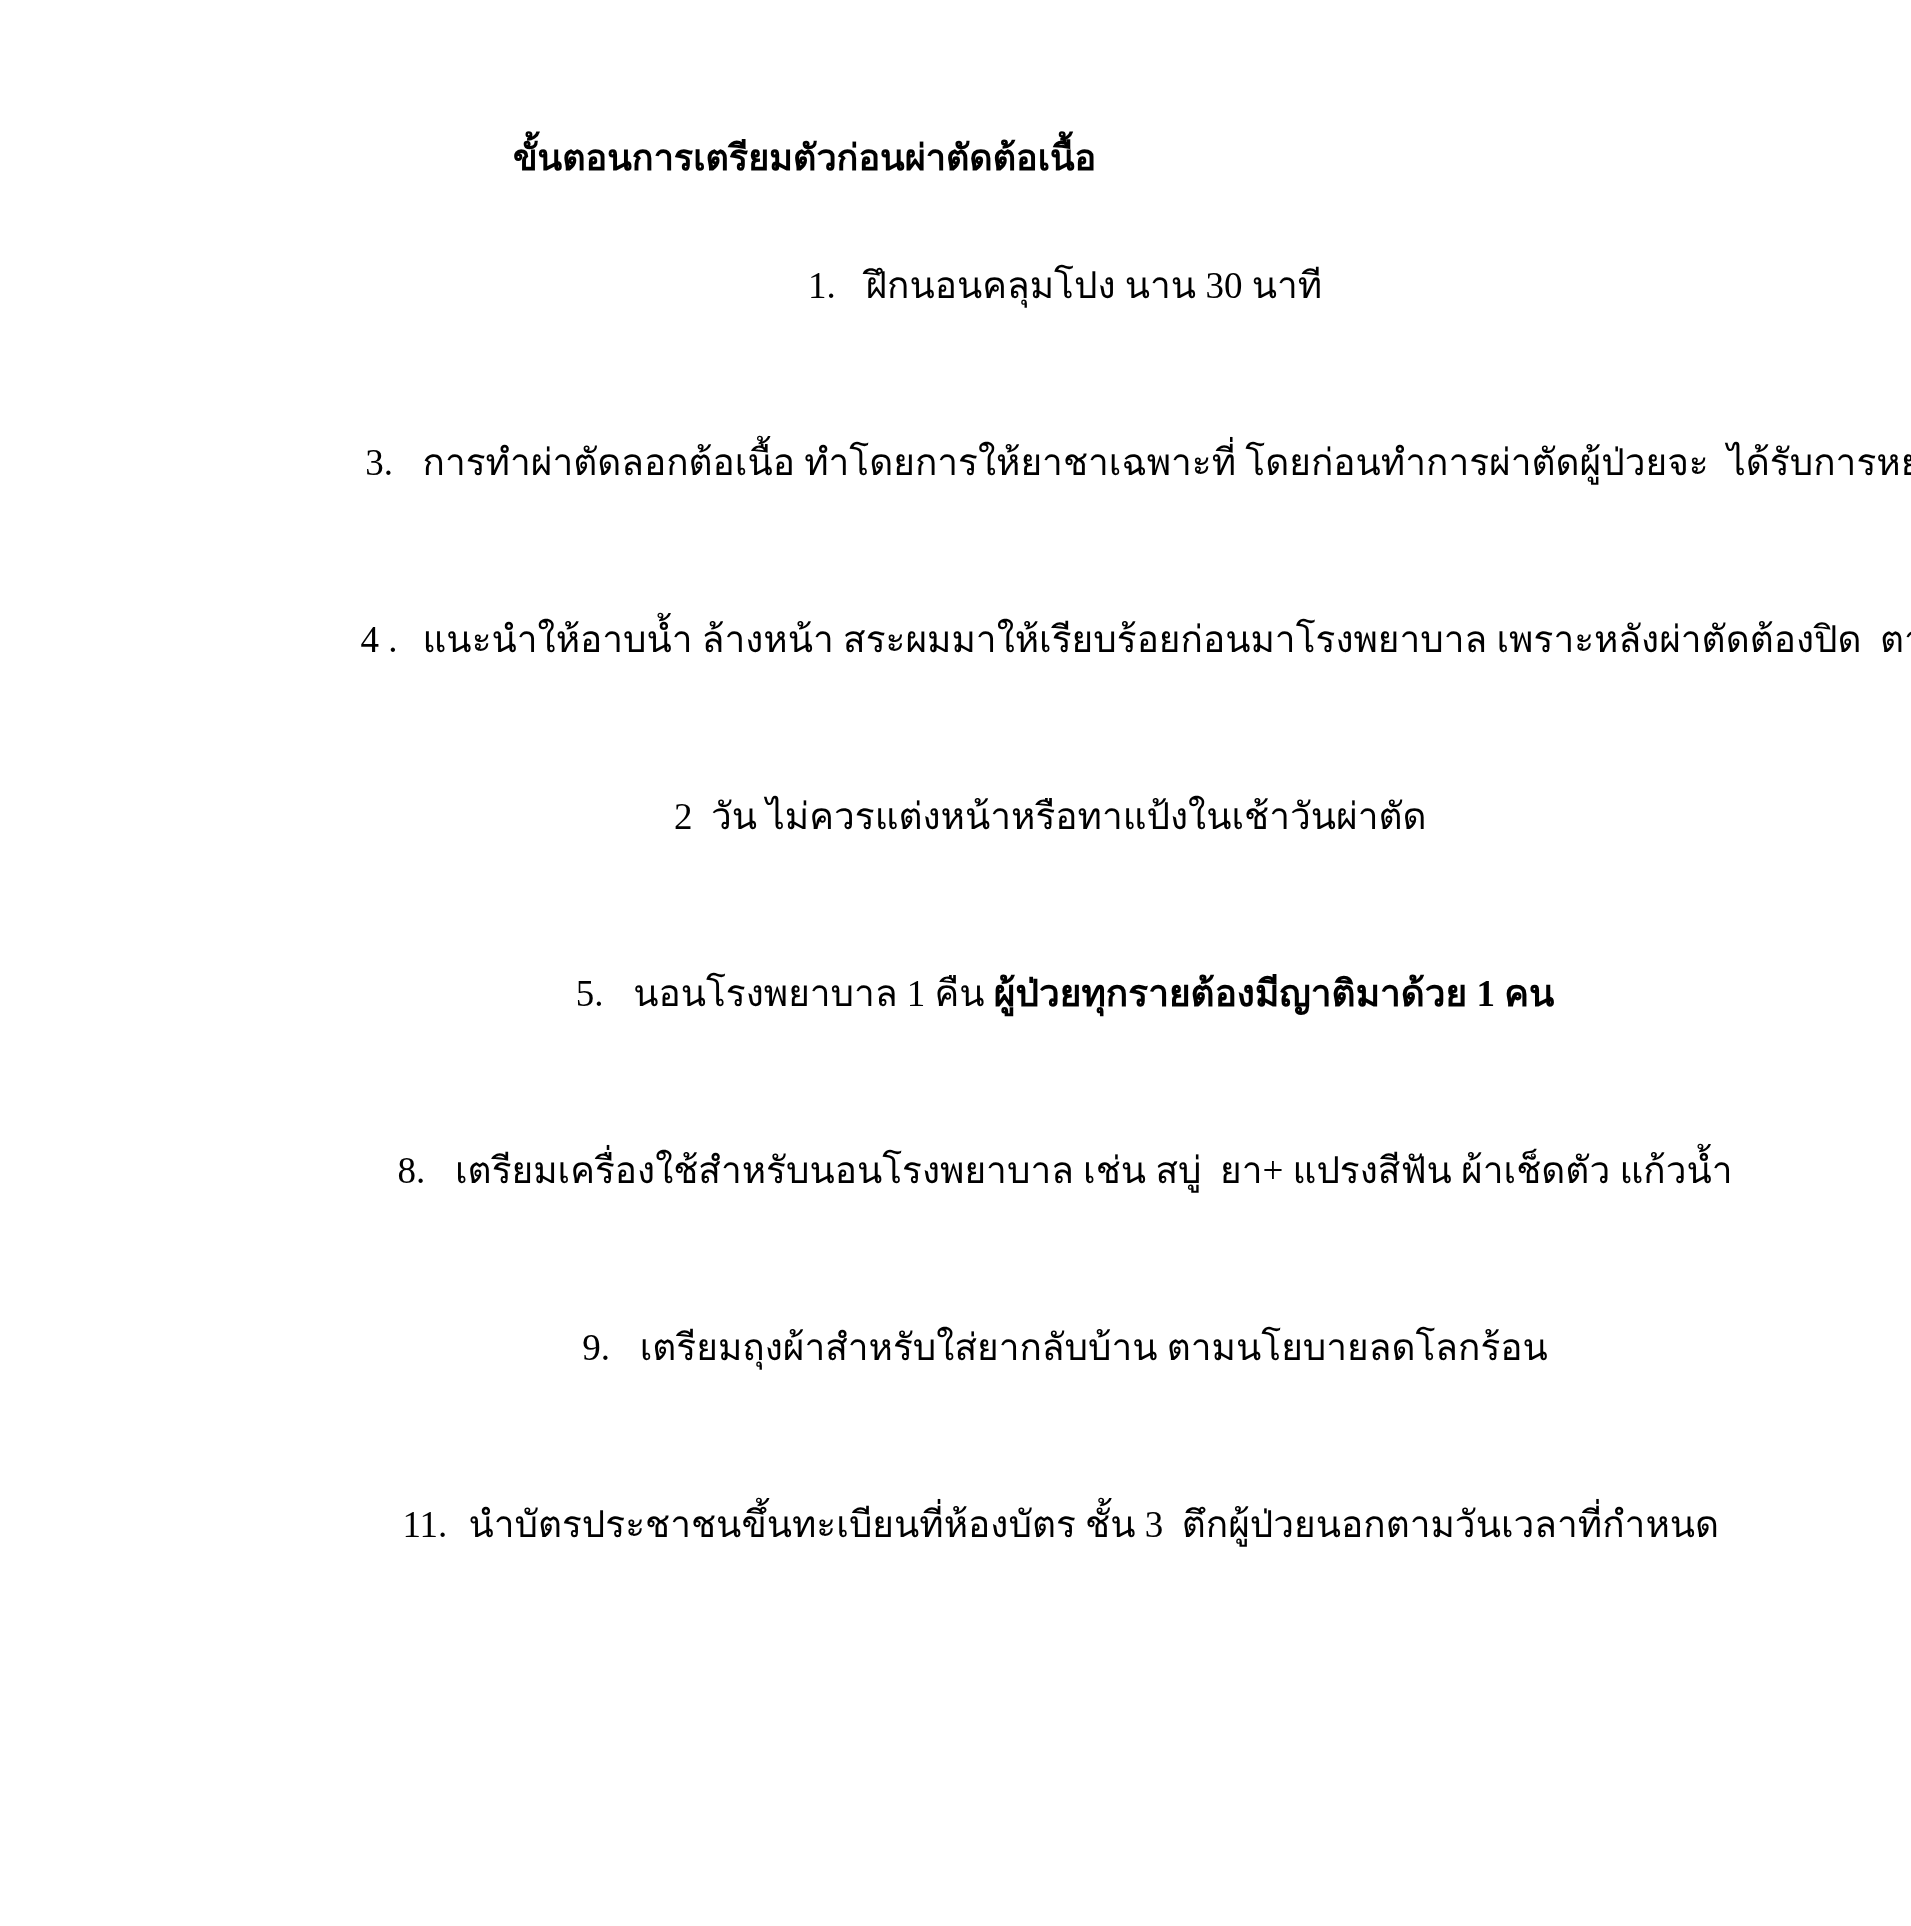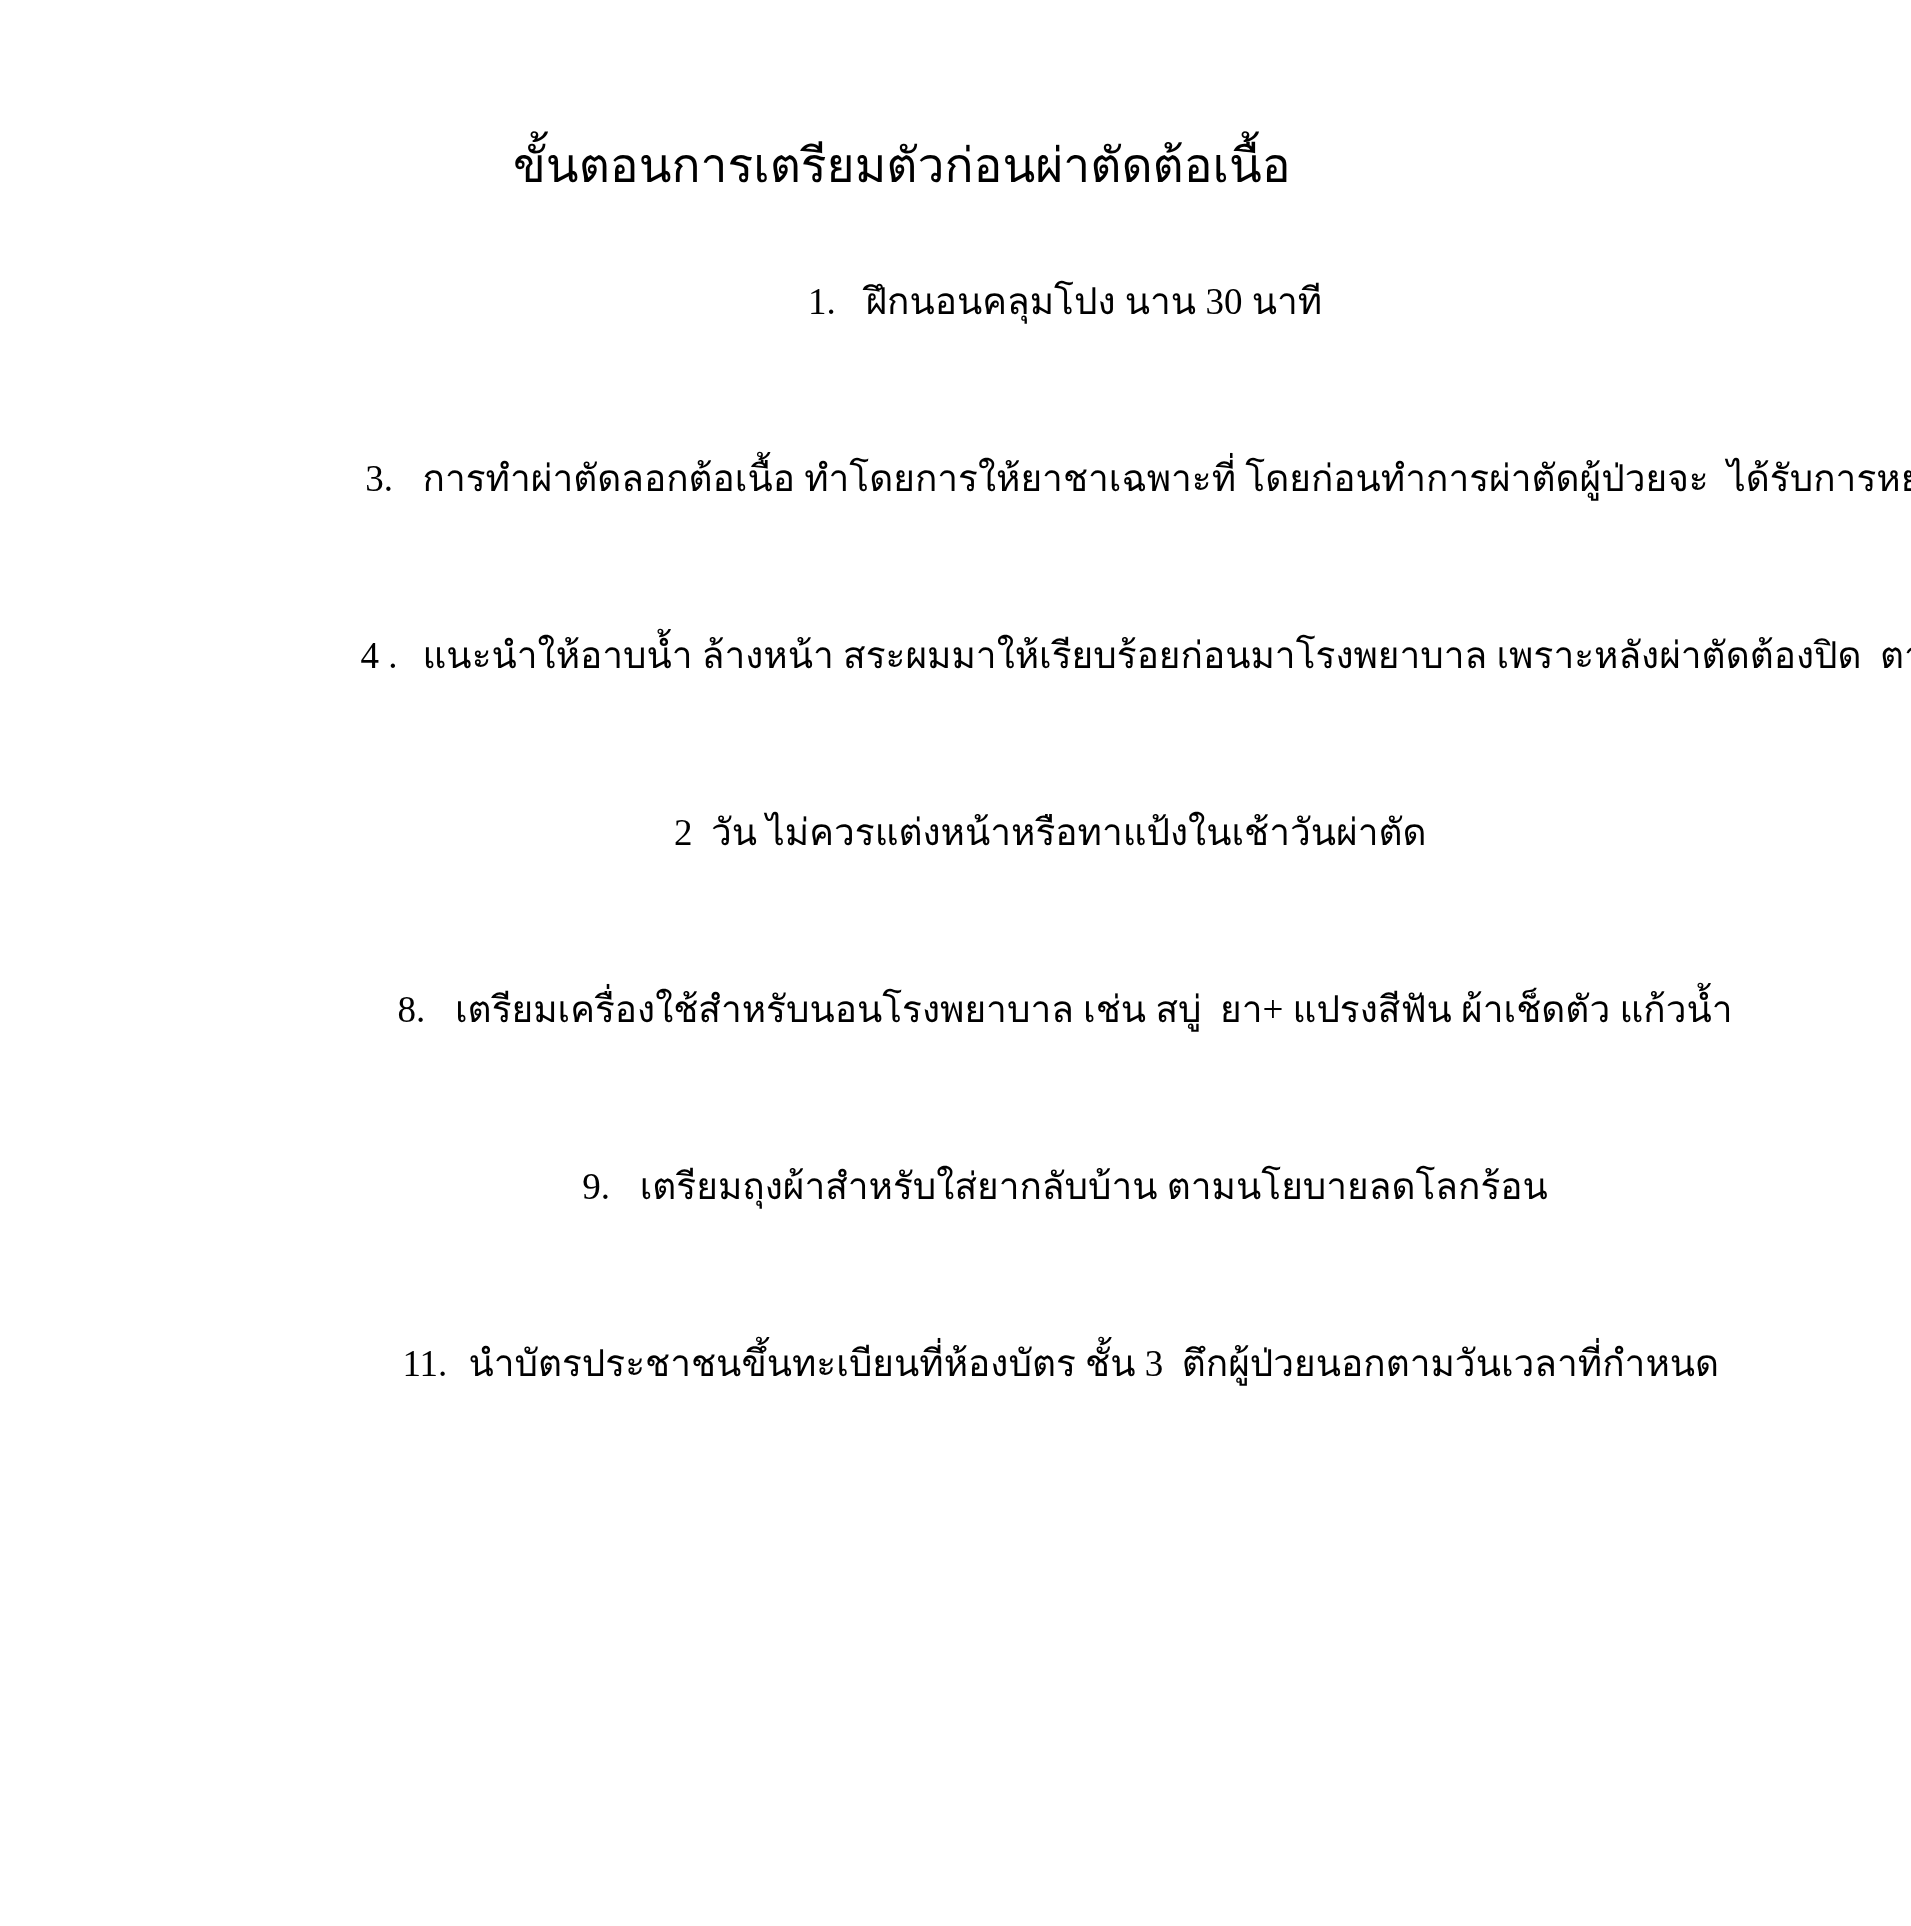--- a/index.html
+++ b/index.html
@@ -13,22 +13,22 @@
     height: 2703px;
     background: #ffffff;
     color: #000000;
     font-family: "Liberation Serif", "DejaVu Serif", serif;
     overflow: hidden;
   }
   .doc {
     padding: 135px 146px 0 243px;
   }
   .title {
-    font-size: 48px;
-    font-weight: normal;
+    font-size: 36px;
+    font-weight: bold;
     line-height: 1.3;
     margin-left: 270px;
     white-space: pre;
   }
   .list {
     margin-top: 15.4px;
   }
   .line {
     font-size: 37px;
     line-height: 59px;
@@ -57,20 +57,23 @@
         <div class="line">
           <span class="num">3.</span><span>การทำผ่าตัดลอกต้อเนื้อ ทำโดยการให้ยาชาเฉพาะที่ โดยก่อนทำการผ่าตัดผู้ป่วยจะ  ได้รับการหยอด</span>
         </div>
         <div class="line">
           <span class="num">4 .</span><span>แนะนำให้อาบน้ำ ล้างหน้า สระผมมาให้เรียบร้อยก่อนมาโรงพยาบาล เพราะหลังผ่าตัดต้องปิด  ตาไว้</span>
         </div>
         <div class="line">
           <span>2  วัน ไม่ควรแต่งหน้าหรือทาแป้งในเช้าวันผ่าตัด</span>
         </div>
         <div class="line">
+          <span class="num">5.</span><span>นอนโรงพยาบาล 1 คืน </span><b>ผู้ป่วยทุกรายต้องมีญาติมาด้วย 1 คน</b>
+        </div>
+        <div class="line">
           <span class="num">8.</span><span>เตรียมเครื่องใช้สำหรับนอนโรงพยาบาล เช่น สบู่  ยา+ แปรงสีฟัน ผ้าเช็ดตัว แก้วน้ำ</span>
         </div>
         <div class="line">
           <span class="num">9.</span><span>เตรียมถุงผ้าสำหรับใส่ยากลับบ้าน ตามนโยบายลดโลกร้อน</span>
         </div>
         <div class="line">
           <span class="num">11.</span><span>นำบัตรประชาชนขึ้นทะเบียนที่ห้องบัตร ชั้น 3  ตึกผู้ป่วยนอกตามวันเวลาที่กำหนด</span>
         </div>
 
       </div>

